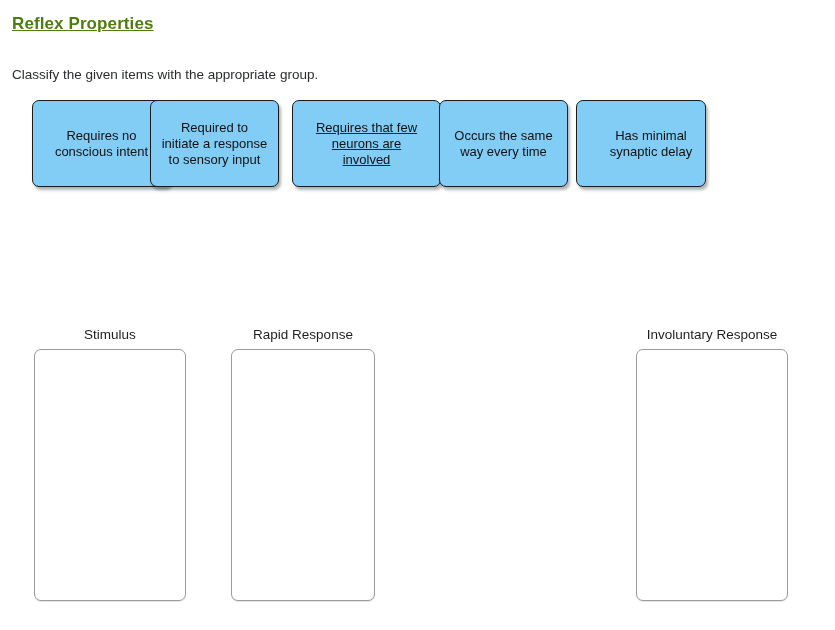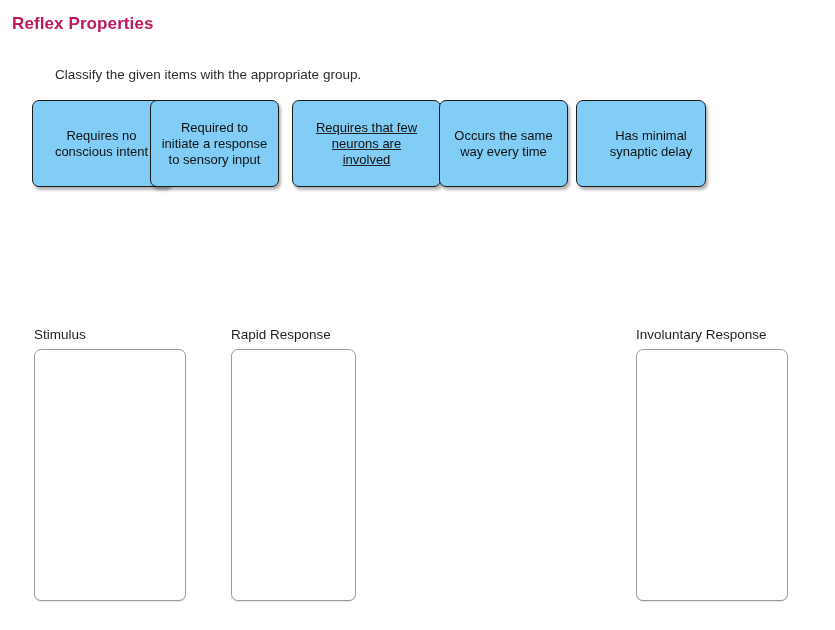--- a/index.html
+++ b/index.html
@@ -18,32 +18,32 @@
   }
 
   
   #page-title {
     position: absolute;
     left: 12px;
     top: 14px;
     font-size: 17px;
     font-weight: bold;
     letter-spacing: 0.1px;
-    color: #be185d;
+    color: #4d7c0f;
     line-height: 20px;
+    text-decoration: underline;
   }
   #instruction {
     position: absolute;
     left: 12px;
     top: 66px;
     font-size: 13.5px;
     font-weight: normal;
     color: #2a2c2e;
     line-height: 17px;
-    margin-left: 43px;
   }
 
   
   #tile-bank {
     position: absolute;
     left: 32px;
     top: 100px;
     height: 89px;
   }
   .tile {
@@ -79,21 +79,21 @@
     height: 280px;
   }
   .dropzone {
     position: absolute;
     top: 0;
   }
   .dropzone-label {
     font-size: 13.5px;
     line-height: 16px;
     color: #1d1f21;
-    text-align: left;
+    text-align: center;
     white-space: nowrap;
     height: 18px;
   }
   .dropzone-box {
     margin-top: 4px;
     height: 252px;
     box-sizing: border-box;
     background: #ffffff;
     border: 1px solid #9b9b9b;
     border-radius: 7px;
@@ -130,21 +130,21 @@
       <span class="tile-label">Has minimal
 synaptic delay</span>
     </div>
   </div>
 
 <div id="dropzone-row">
     <div class="dropzone" style="left: 34px; width: 152px;">
       <div class="dropzone-label">Stimulus</div>
       <div class="dropzone-box"></div>
     </div>
-    <div class="dropzone" style="left: 231px; width: 125px;">
+    <div class="dropzone" style="left: 231px; width: 144px;">
       <div class="dropzone-label">Rapid Response</div>
       <div class="dropzone-box"></div>
     </div>
     <div class="dropzone" style="left: 636px; width: 152px;">
       <div class="dropzone-label">Involuntary Response</div>
       <div class="dropzone-box"></div>
     </div>
   </div>
 
 </body></html>

